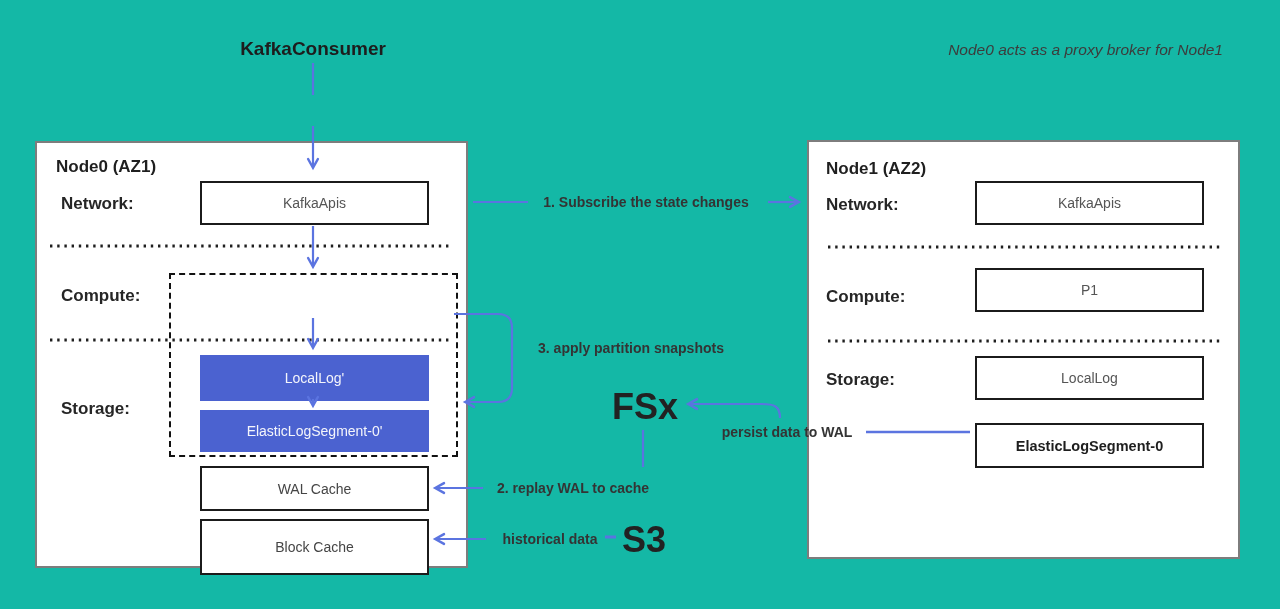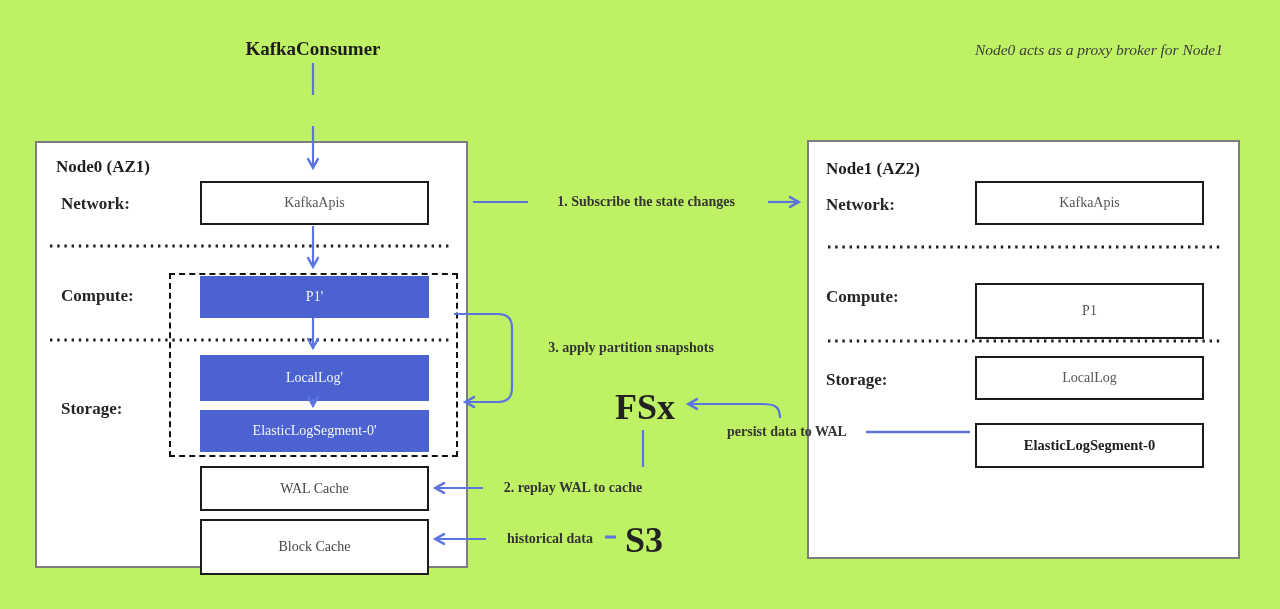--- a/index.html
+++ b/index.html
@@ -1,18 +1,18 @@
 <!DOCTYPE html>
 <html><head>
 <meta charset="utf-8">
 <style>
   html,body{margin:0;padding:0;background:#fff;}
   #canvas{
-    position:relative;width:1280px;height:609px;background:#bef264;
-    font-family:Liberation Serif, serif;overflow:hidden;
+    position:relative;width:1280px;height:609px;background:#14b8a6;
+    font-family:Liberation Sans, sans-serif;overflow:hidden;
   }
   
   .node{
     position:absolute;background:#ffffff;border:2px solid #7d7d7d;box-sizing:border-box;
   }
   .node-title{
     position:absolute;font-size:17px;font-weight:bold;color:#1f1f1f;white-space:nowrap;
   }
   .sec-label{
     position:absolute;font-size:17px;font-weight:bold;color:#262626;white-space:nowrap;
@@ -57,39 +57,38 @@
 
   <div class="consumer-label" style="left:213px;top:38px;width:200px;">KafkaConsumer</div>
   <div class="note-label" style="left:893px;top:41px;width:330px;">Node0 acts as a proxy broker for Node1</div>
 
   <div class="node" style="left:35px;top:141px;width:433px;height:427px;text-align:center;">
     <div class="node-title" style="left:19px;top:14px;">Node0 (AZ1)</div>
     <div class="sec-label" style="left:24px;top:51px;">Network:</div>
     <div class="cbox" style="left:163px;top:38px;width:229px;height:44px;">KafkaApis</div>
 
     <div class="sec-label" style="left:24px;top:143px;">Compute:</div>
-    <div class="cbox blue" style="left:163px;top:133px;width:229px;height:42px;">P1'</div>
 
     <div class="sec-label" style="left:24px;top:256px;">Storage:</div>
     <div class="cbox blue" style="left:163px;top:212px;width:229px;height:46px;">LocalLog'</div>
     <div class="cbox blue" style="left:163px;top:267px;width:229px;height:42px;">ElasticLogSegment-0'</div>
 
     <div class="dashed-group" style="left:132px;top:130px;width:289px;height:184px;"></div>
 
     <div class="cbox" style="left:163px;top:323px;width:229px;height:45px;color:#454545;">WAL Cache</div>
     <div class="cbox" style="left:163px;top:376px;width:229px;height:56px;color:#454545;">Block Cache</div>
   </div>
 
   <div class="node" style="left:807px;top:140px;width:433px;height:419px;">
     <div class="node-title" style="left:17px;top:17px;">Node1 (AZ2)</div>
     <div class="sec-label" style="left:17px;top:53px;">Network:</div>
     <div class="cbox" style="left:166px;top:39px;width:229px;height:44px;">KafkaApis</div>
 
     <div class="sec-label" style="left:17px;top:145px;">Compute:</div>
-    <div class="cbox" style="left:166px;top:141px;width:229px;height:56px;">P1</div>
+    <div class="cbox" style="left:166px;top:126px;width:229px;height:44px;">P1</div>
 
     <div class="sec-label" style="left:17px;top:228px;">Storage:</div>
     <div class="cbox" style="left:166px;top:214px;width:229px;height:44px;">LocalLog</div>
     <div class="cbox bold" style="left:166px;top:269px;width:229px;height:45px;margin-top:12px;">ElasticLogSegment-0</div>
   </div>
 
   <div class="flow-label" style="left:531px;top:194px;width:230px;">1. Subscribe the state changes</div>
   <div class="flow-label" style="left:521px;top:340px;width:220px;">3. apply partition snapshots</div>
   <div class="big-label" style="left:595px;top:389px;width:100px;">FSx</div>
   <div class="flow-label" style="left:707px;top:424px;width:160px;">persist data to WAL</div>

